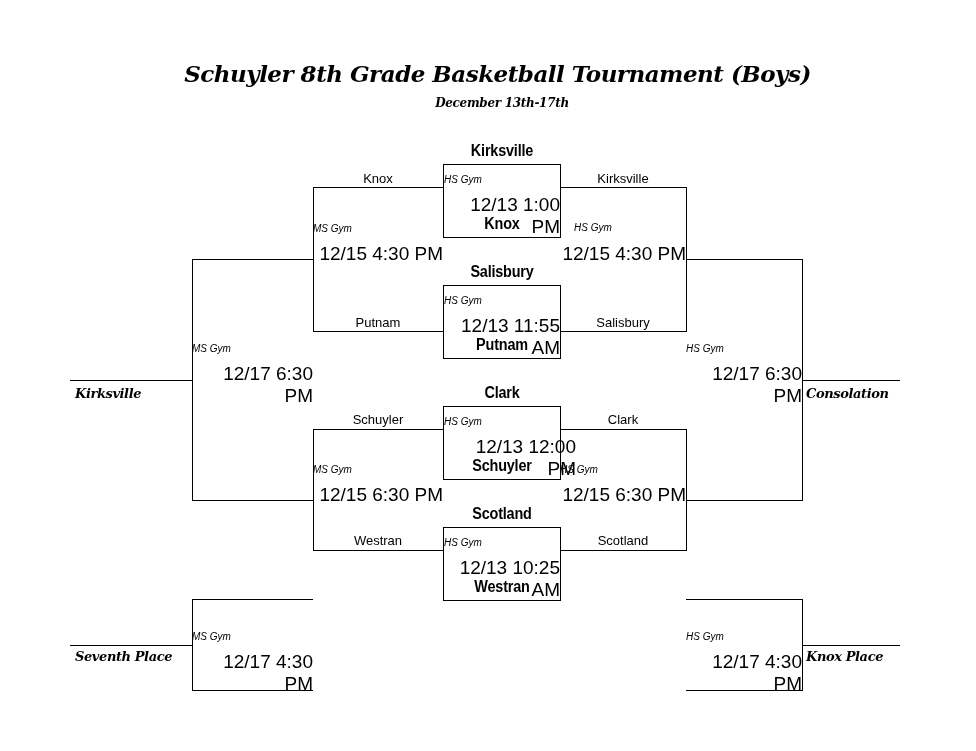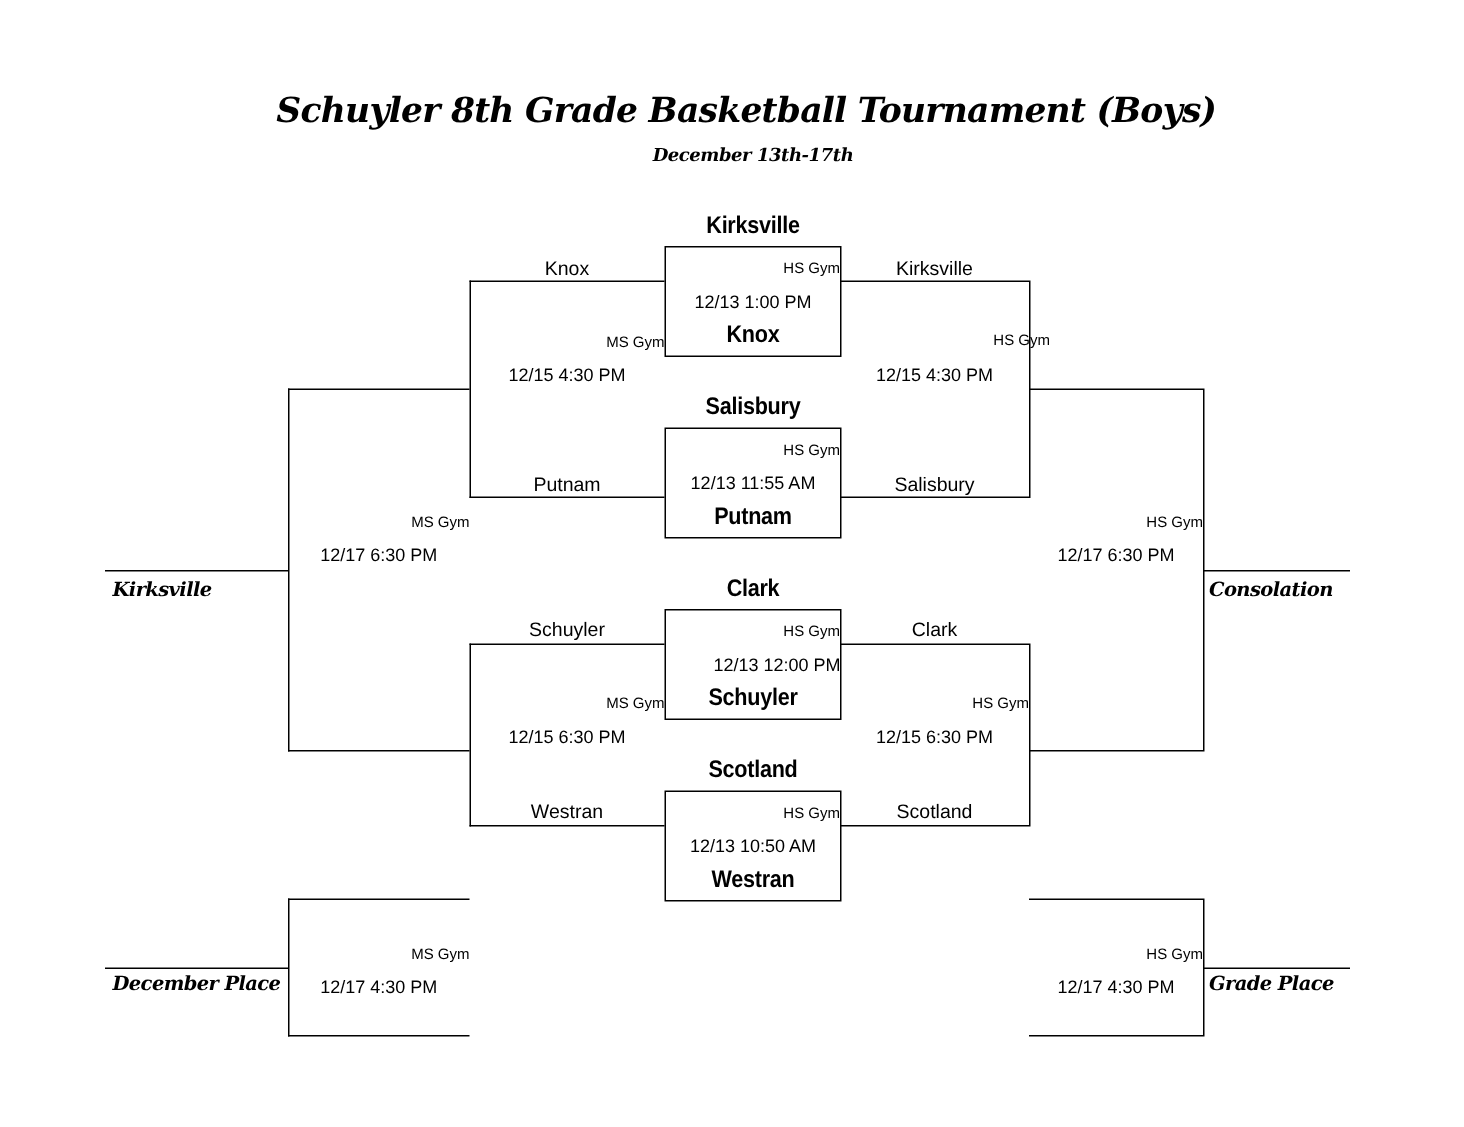--- a/index.html
+++ b/index.html
@@ -3,22 +3,22 @@
 <meta charset="utf-8">
 <style>
   html, body { margin:0; padding:0; background:#ffffff; }
   body { width:976px; height:751px; position:relative; overflow:hidden; color:#000; font-family:"Liberation Sans", sans-serif; }
   .abs { position:absolute; }
   .title { left:0; width:995px; top:60px; text-align:center; font-family:"DejaVu Serif", serif; font-style:italic; font-weight:bold; font-size:23px; letter-spacing:-0.5px; }
   .subtitle { left:0; width:1004px; top:96px; text-align:center; font-family:"DejaVu Serif", serif; font-style:italic; font-weight:bold; font-size:12px; letter-spacing:-0.3px; }
   .hline { position:absolute; height:0; border-top:1px solid #000; }
   .vline { position:absolute; width:0; border-left:1px solid #000; }
   .box { position:absolute; border:1px solid #000; box-sizing:border-box; background:#fff; }
-  .gym { position:absolute; font-size:10px; text-align:right; }
-  .time { position:absolute; font-size:12px; text-align:center; }
+  .gym { position:absolute; font-size:10px; font-style:italic; text-align:left; }
+  .time { position:absolute; font-size:19px; text-align:right; }
   .team { position:absolute; font-size:13px; text-align:center; }
   .bigteam { position:absolute; font-family:"Liberation Sans", sans-serif; font-weight:bold; font-size:16px; text-align:center; transform:scaleX(0.9); letter-spacing:-0.2px; }
   .place { position:absolute; font-family:"DejaVu Serif", serif; font-style:italic; font-weight:bold; font-size:13px; letter-spacing:-0.4px; }
 </style>
 </head>
 <body>
 
 <div class="abs title">Schuyler 8th Grade Basketball Tournament  (Boys)</div>
 <div class="abs subtitle">December 13th-17th</div>
 
@@ -39,21 +39,21 @@
 <div class="bigteam" style="left:443px;width:118px;top:384px;">Clark</div>
 <div class="box" style="left:443px;top:406px;width:118px;height:74px;">
   <div class="gym" style="left:0;width:116px;top:9px;">HS Gym</div>
   <div class="time" style="left:16px;width:116px;top:29px;">12/13 12:00 PM</div>
   <div class="bigteam" style="left:0;width:116px;top:50px;">Schuyler</div>
 </div>
 
 <div class="bigteam" style="left:443px;width:118px;top:505px;">Scotland</div>
 <div class="box" style="left:443px;top:527px;width:118px;height:74px;">
   <div class="gym" style="left:0;width:116px;top:9px;">HS Gym</div>
-  <div class="time" style="left:0;width:116px;top:29px;">12/13 10:50 AM</div>
+  <div class="time" style="left:0;width:116px;top:29px;">12/13 10:25 AM</div>
   <div class="bigteam" style="left:0;width:116px;top:50px;">Westran</div>
 </div>
 
 <div class="hline" style="left:313px;width:130px;top:187px;"></div>
 <div class="hline" style="left:313px;width:130px;top:331px;"></div>
 <div class="vline" style="left:313px;top:187px;height:145px;"></div>
 <div class="team" style="left:313px;width:130px;top:171px;">Knox</div>
 <div class="team" style="left:313px;width:130px;top:315px;">Putnam</div>
 <div class="gym" style="left:313px;width:130px;top:223px;">MS Gym</div>
 <div class="time" style="left:313px;width:130px;top:243px;">12/15 4:30 PM</div>
@@ -73,21 +73,21 @@
 <div class="gym" style="left:192px;width:121px;top:343px;">MS Gym</div>
 <div class="time" style="left:192px;width:121px;top:363px;">12/17 6:30 PM</div>
 <div class="place" style="left:75px;top:386px;">Kirksville</div>
 
 <div class="hline" style="left:192px;width:121px;top:599px;"></div>
 <div class="hline" style="left:192px;width:121px;top:690px;"></div>
 <div class="vline" style="left:192px;top:599px;height:92px;"></div>
 <div class="hline" style="left:70px;width:122px;top:645px;"></div>
 <div class="gym" style="left:192px;width:121px;top:631px;">MS Gym</div>
 <div class="time" style="left:192px;width:121px;top:651px;">12/17 4:30 PM</div>
-<div class="place" style="left:75px;top:649px;">December Place</div>
+<div class="place" style="left:75px;top:649px;">Seventh Place</div>
 
 <div class="hline" style="left:560px;width:126px;top:187px;"></div>
 <div class="hline" style="left:560px;width:126px;top:331px;"></div>
 <div class="vline" style="left:686px;top:187px;height:145px;"></div>
 <div class="team" style="left:560px;width:126px;top:171px;">Kirksville</div>
 <div class="team" style="left:560px;width:126px;top:315px;">Salisbury</div>
 <div class="gym" style="left:574px;width:126px;top:222px;">HS Gym</div>
 <div class="time" style="left:560px;width:126px;top:243px;">12/15 4:30 PM</div>
 
 <div class="hline" style="left:560px;width:126px;top:429px;"></div>
@@ -105,13 +105,13 @@
 <div class="gym" style="left:686px;width:116px;top:343px;">HS Gym</div>
 <div class="time" style="left:686px;width:116px;top:363px;">12/17 6:30 PM</div>
 <div class="place" style="left:806px;top:386px;">Consolation</div>
 
 <div class="hline" style="left:686px;width:116px;top:599px;"></div>
 <div class="hline" style="left:686px;width:116px;top:690px;"></div>
 <div class="vline" style="left:802px;top:599px;height:92px;"></div>
 <div class="hline" style="left:802px;width:98px;top:645px;"></div>
 <div class="gym" style="left:686px;width:116px;top:631px;">HS Gym</div>
 <div class="time" style="left:686px;width:116px;top:651px;">12/17 4:30 PM</div>
-<div class="place" style="left:806px;top:649px;">Grade Place</div>
+<div class="place" style="left:806px;top:649px;">Knox Place</div>
 
 </body></html>

